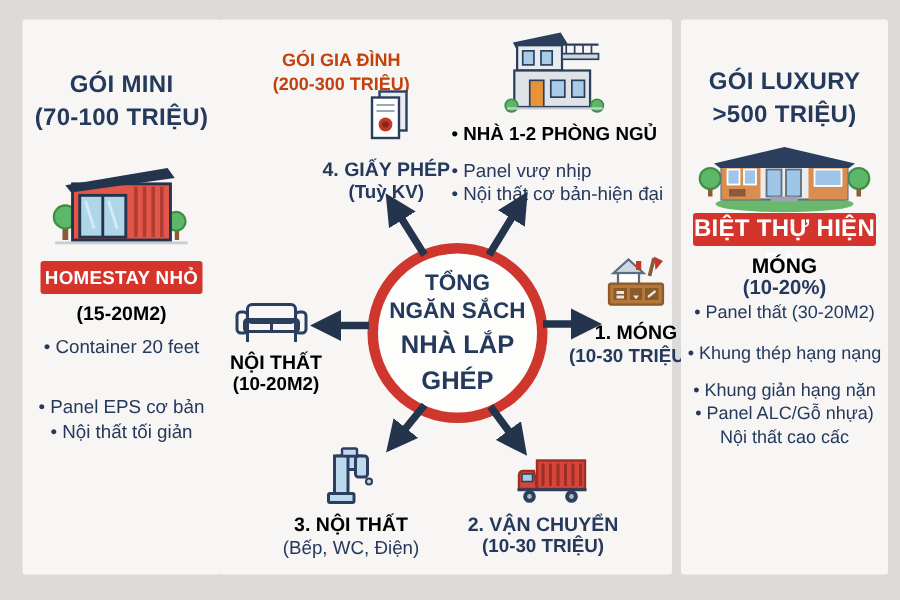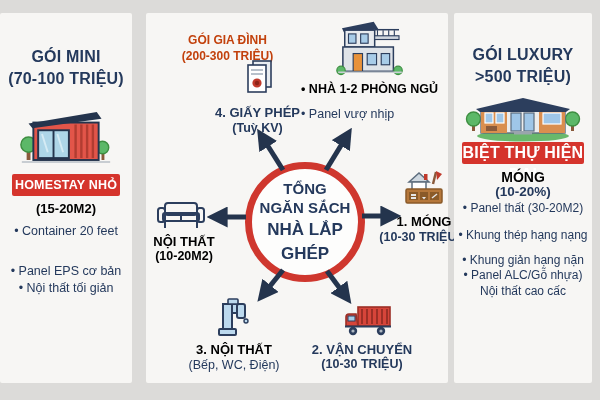--- a/index.html
+++ b/index.html
@@ -32,21 +32,21 @@
   .hub .h1{font-size:15px;line-height:1.3;}
   .hub .h2{font-size:15px;line-height:1.3;}
   .hub .h3{font-size:17px;line-height:1.4;}
   svg{display:block;}
 </style>
 </head>
 <body>
 
 <div id="stage">
 
-  <div class="card" style="left:0;top:13px;width:132px;height:370px;">
+  <div class="card" style="left:15px;top:13px;width:132px;height:370px;">
     <div class="abs ctr title" style="left:0;top:33px;width:132px;">
       <div>GÓI MINI</div>
       <div>(70-100 TRIỆU)</div>
     </div>
 
     <div class="abs" style="left:18px;top:91px;">
       <svg width="96" height="64" viewBox="0 0 100 66">
         <line x1="4" y1="60" x2="96" y2="60" stroke="#c8cdd2" stroke-width="2"></line>
         <rect x="9" y="48" width="4" height="10" fill="#8a5a3b"></rect>
         <circle cx="11" cy="42" r="8" fill="#5cb868" stroke="#3e8e41" stroke-width="1.5"></circle>
@@ -109,20 +109,21 @@
         <rect x="18" y="38" width="10" height="19" fill="#e8923a" stroke="#2c3e5d" stroke-width="1.2"></rect>
         <rect x="33" y="38" width="10" height="12" fill="#a8cce8" stroke="#2c3e5d" stroke-width="1.2"></rect>
         <rect x="48" y="38" width="9" height="12" fill="#a8cce8" stroke="#2c3e5d" stroke-width="1.2"></rect>
         <circle cx="5" cy="56" r="4.5" fill="#5cb868" stroke="#3e8e41" stroke-width="1.2"></circle>
         <circle cx="66" cy="56" r="4.5" fill="#5cb868" stroke="#3e8e41" stroke-width="1.2"></circle>
         <line x1="2" y1="58" x2="70" y2="58" stroke="#c8cdd2" stroke-width="1.6"></line>
       </svg>
     </div>
     <div class="abs lbl red" style="left:155px;top:69px;width:145px;font-size:12.5px;">• NHÀ 1-2 PHÒNG NGỦ</div>
     <div class="abs bullet" style="left:155px;top:93px;width:145px;">• Panel vượ nhịp</div>
+    <div class="abs bullet" style="left:155px;top:108px;width:150px;">• Nội thất cơ bản-hiện đại</div>
 
     <div class="hub">
       <div class="h1">TỔNG</div>
       <div class="h2">NGĂN SẮCH</div>
       <div class="h3">NHÀ LẮP GHÉP</div>
     </div>
 
     <div class="abs" style="left:10px;top:186px;">
       <svg width="50" height="34" viewBox="0 0 50 34" fill="none" stroke="#2c3e5d" stroke-width="2">
         <rect x="9" y="4" width="32" height="12" rx="3"></rect>

